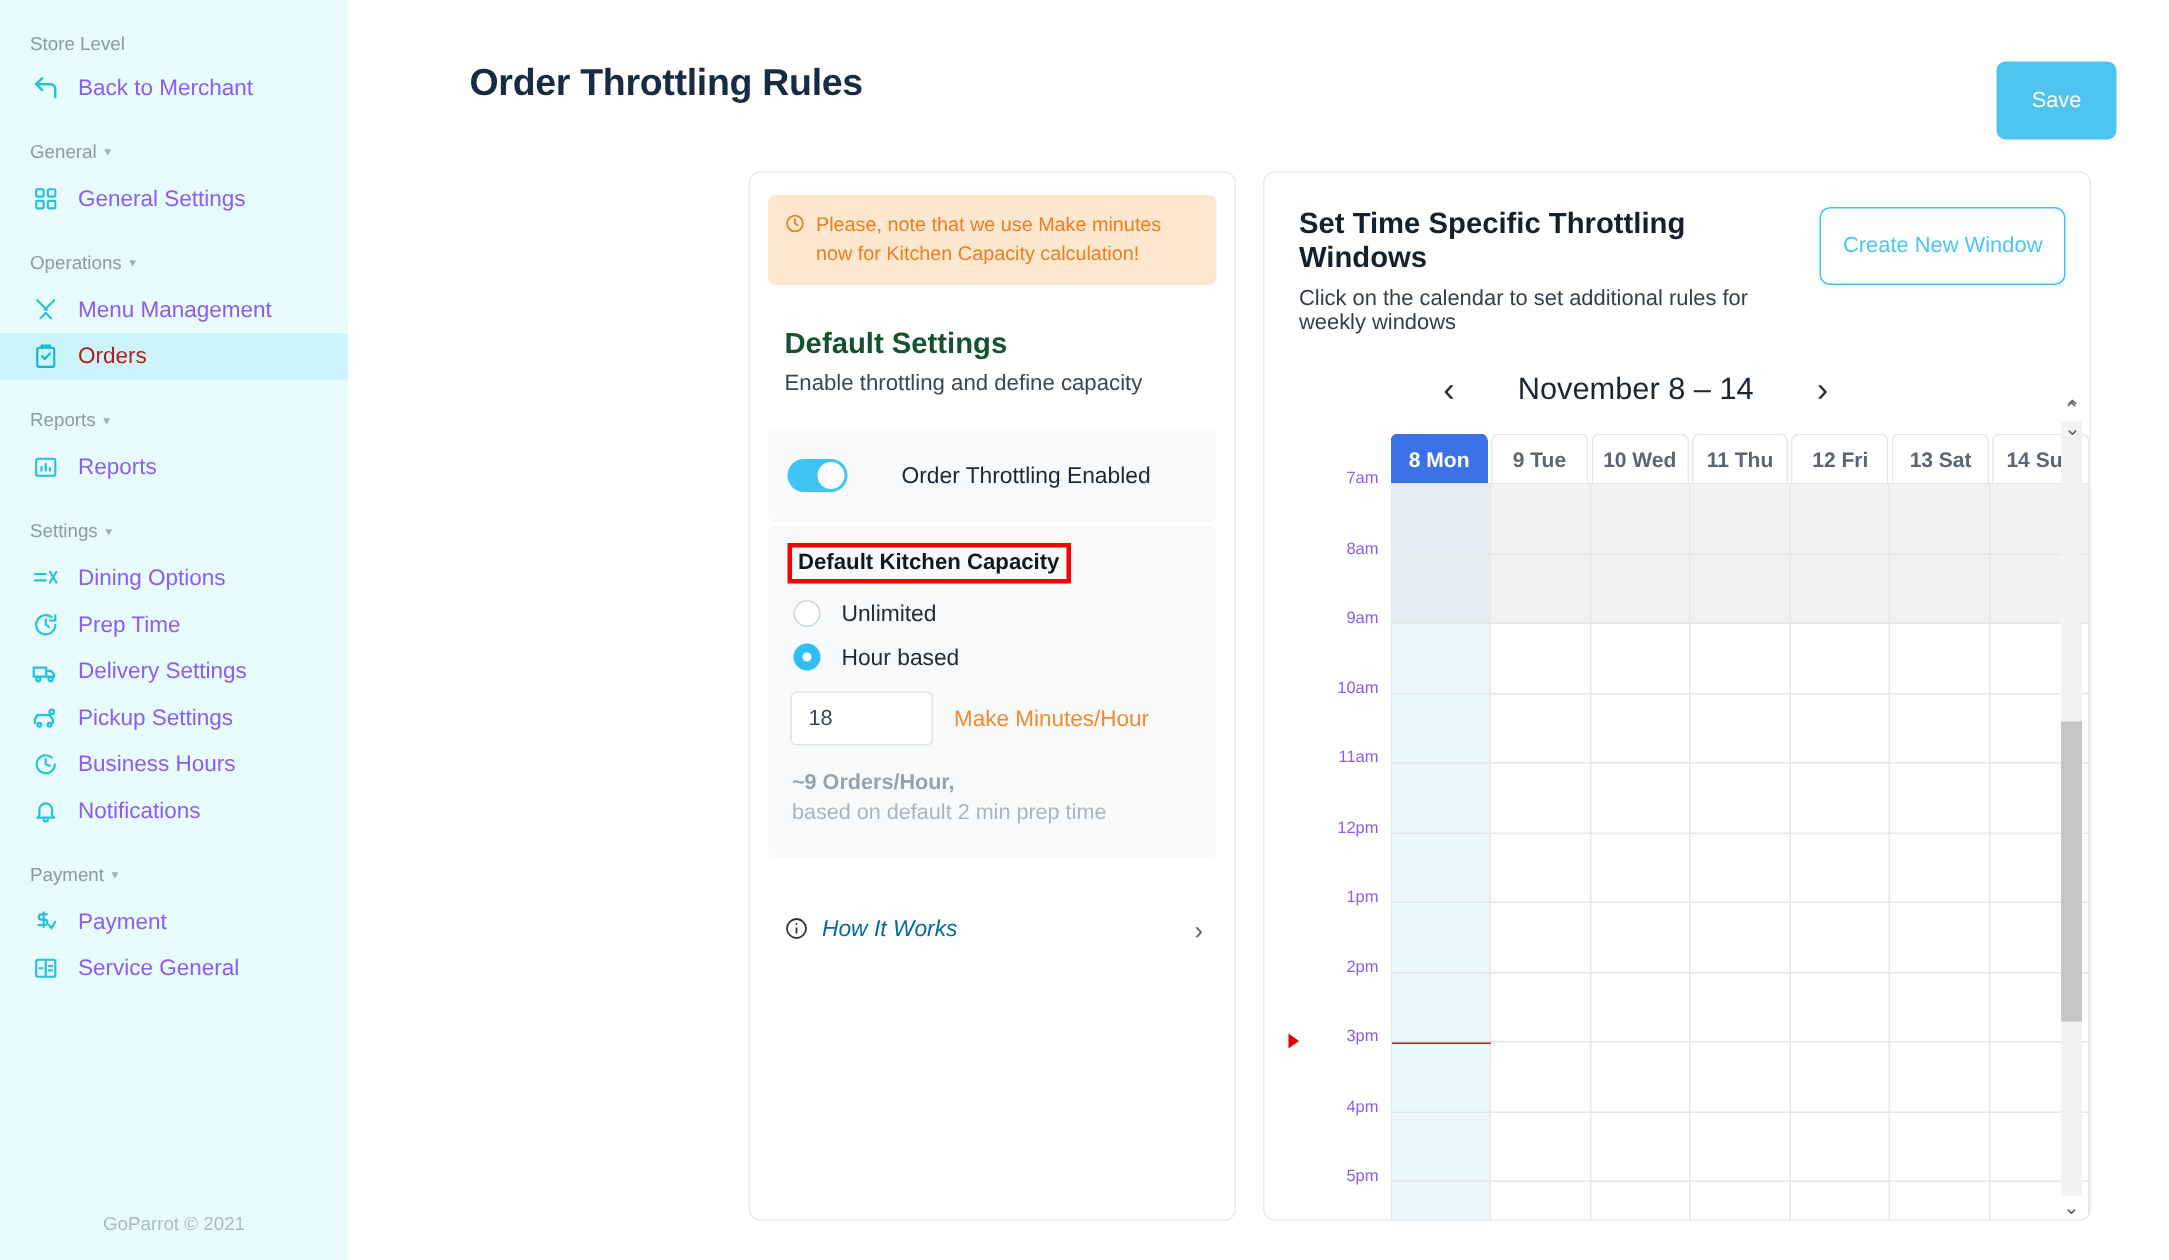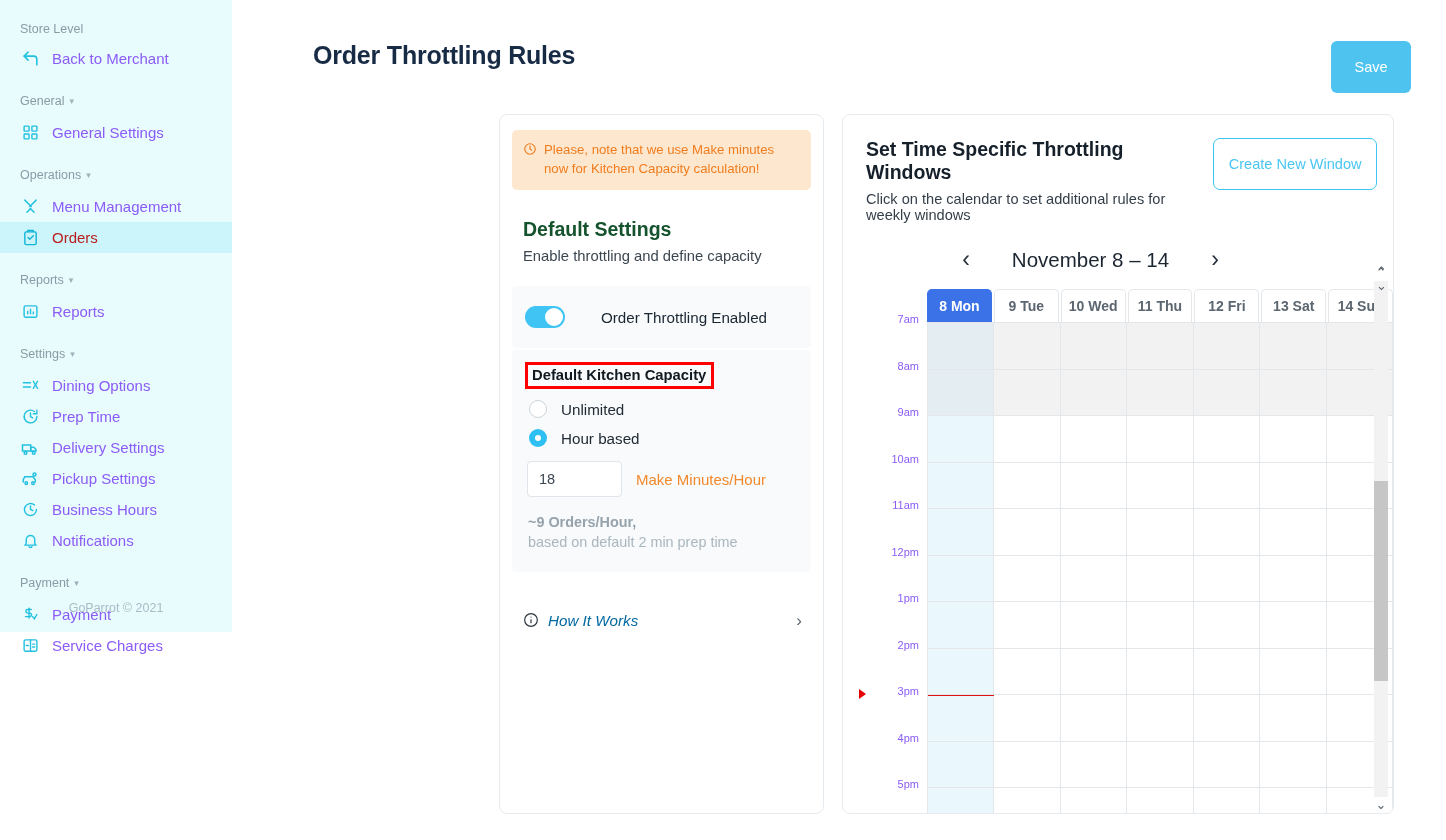--- a/index.html
+++ b/index.html
@@ -6,21 +6,21 @@
   html, body {
     width: 1446px; height: 840px;
     font-family: "Liberation Sans", sans-serif;
     background: #ffffff;
     overflow: hidden;
   }
   .app { display: flex; width: 1446px; height: 840px; }
 
   
   .sidebar {
-    width: 232px; height: 632px;
+    width: 232px; height: 840px;
     background: #e8fbfd;
     position: relative;
     flex: 0 0 232px;
     padding-top: 22px;
   }
   .side-group-label {
     font-size: 12.5px; color: #8b9ba5;
     padding: 0 0 0 20px; margin-bottom: 9px;
     display: flex; align-items: center; gap: 5px;
   }
@@ -353,21 +353,21 @@
     <div class="side-item">
       <span class="ico">
         <svg width="17" height="17" viewBox="0 0 24 24" fill="none" stroke="currentColor" stroke-width="2" stroke-linecap="round">
             <rect x="3" y="4" width="18" height="16" rx="2"></rect>
             <line x1="12" y1="4" x2="12" y2="20"></line>
             <line x1="6" y1="12" x2="9" y2="12"></line>
             <line x1="15" y1="10" x2="18" y2="10"></line>
             <line x1="15" y1="14" x2="18" y2="14"></line>
           </svg>
       </span>
-      <span>Service Charges</span>
+      <span>Service General</span>
     </div>
 
     <div class="sidebar-footer">GoParrot © 2021</div>
   </div>
 
   <div class="main">
     <div class="page-head">
       <div class="page-title">Order Throttling Rules</div>
       <button class="save-btn">Save</button>
     </div>

